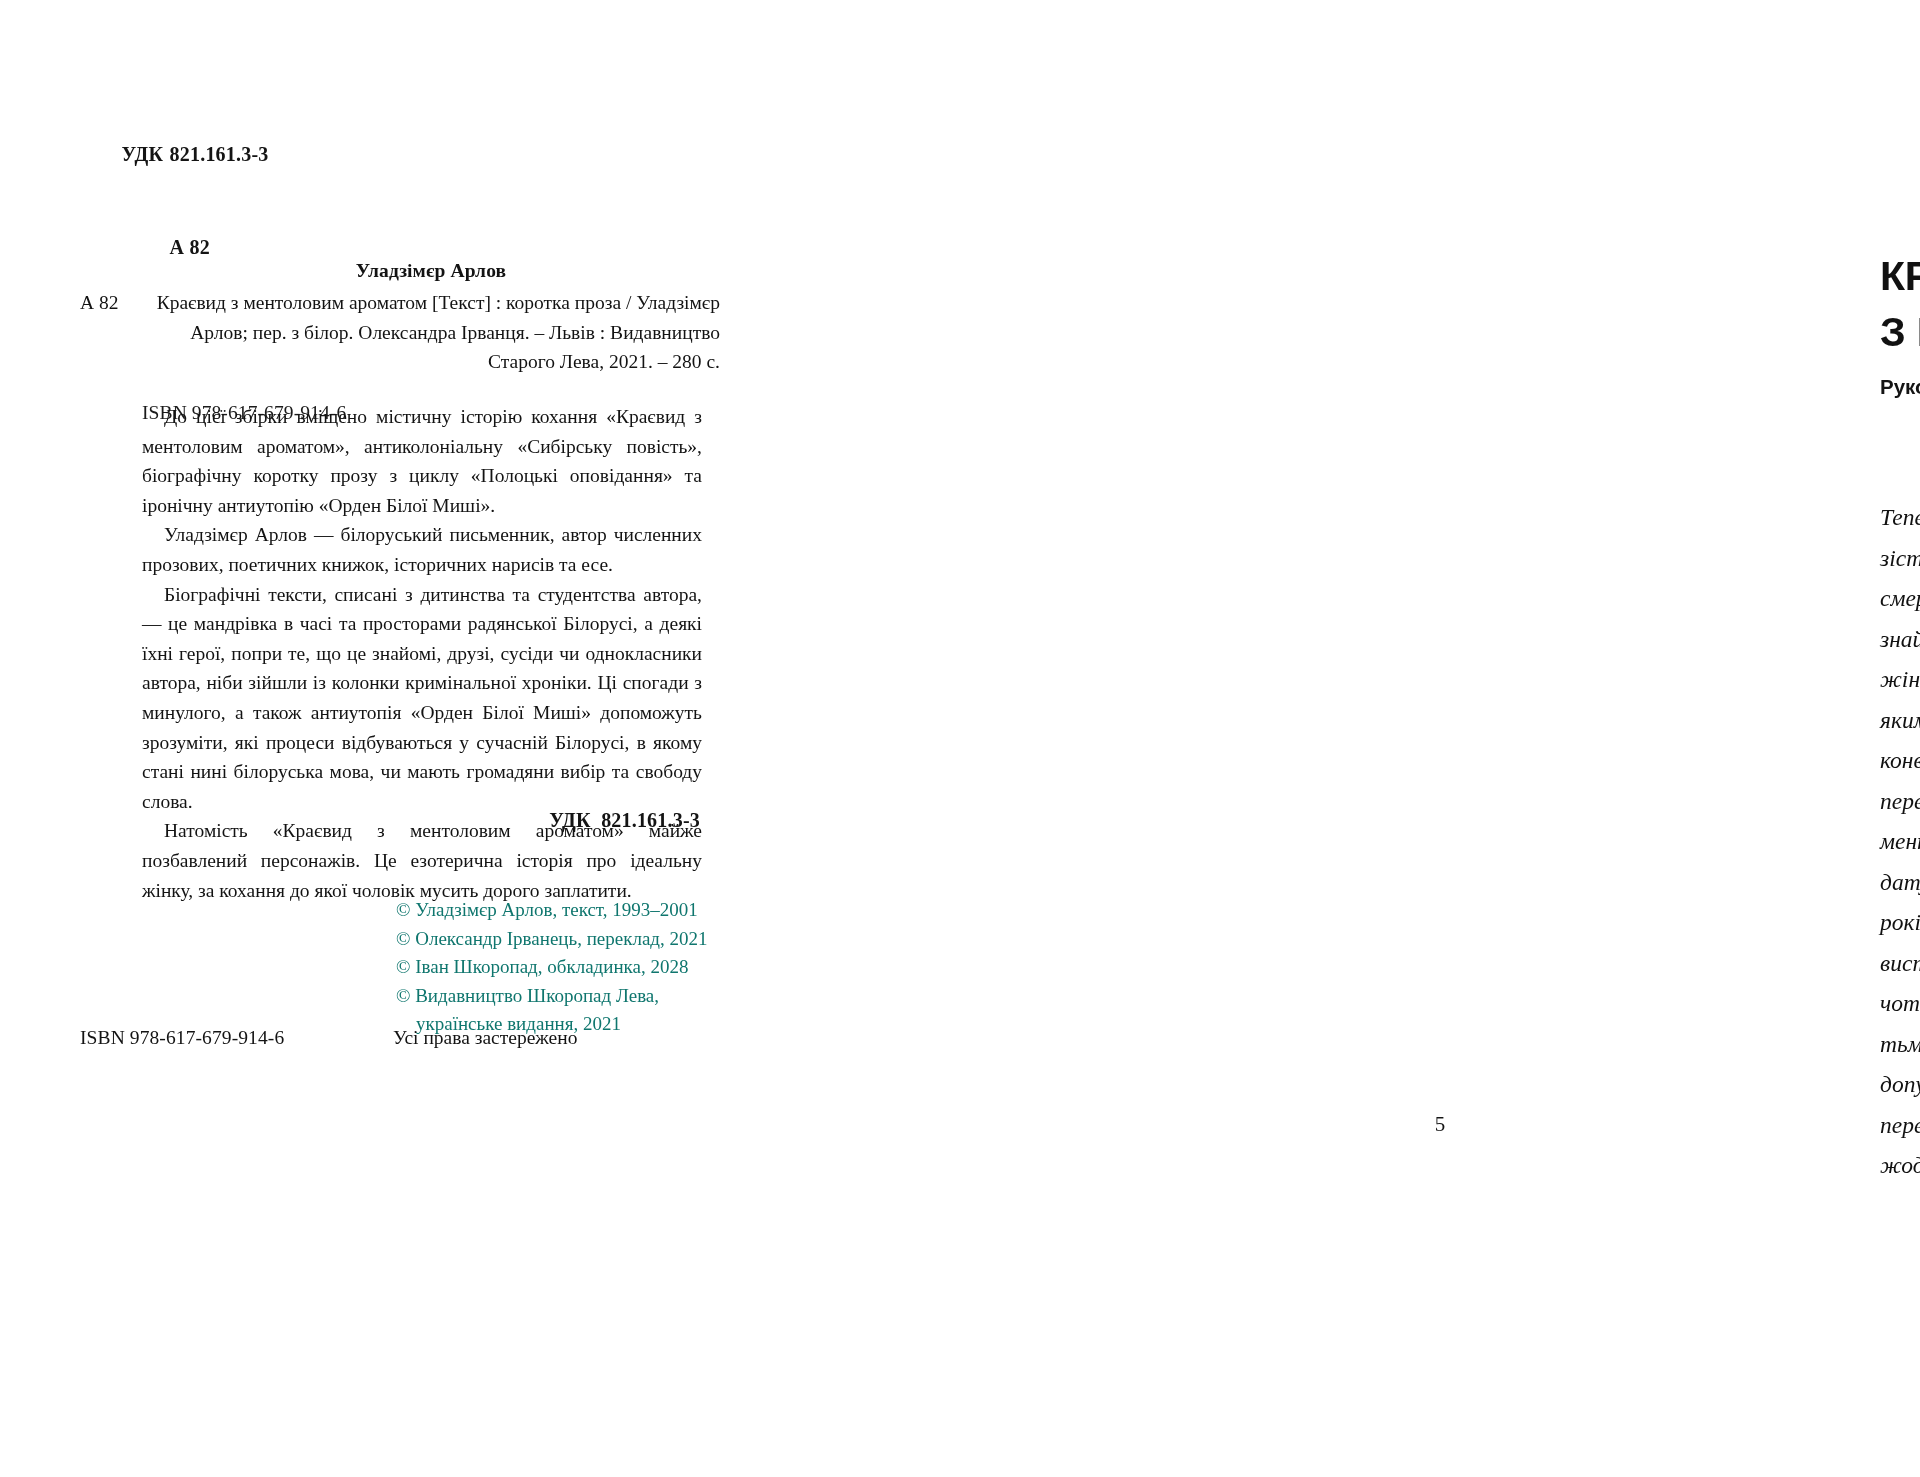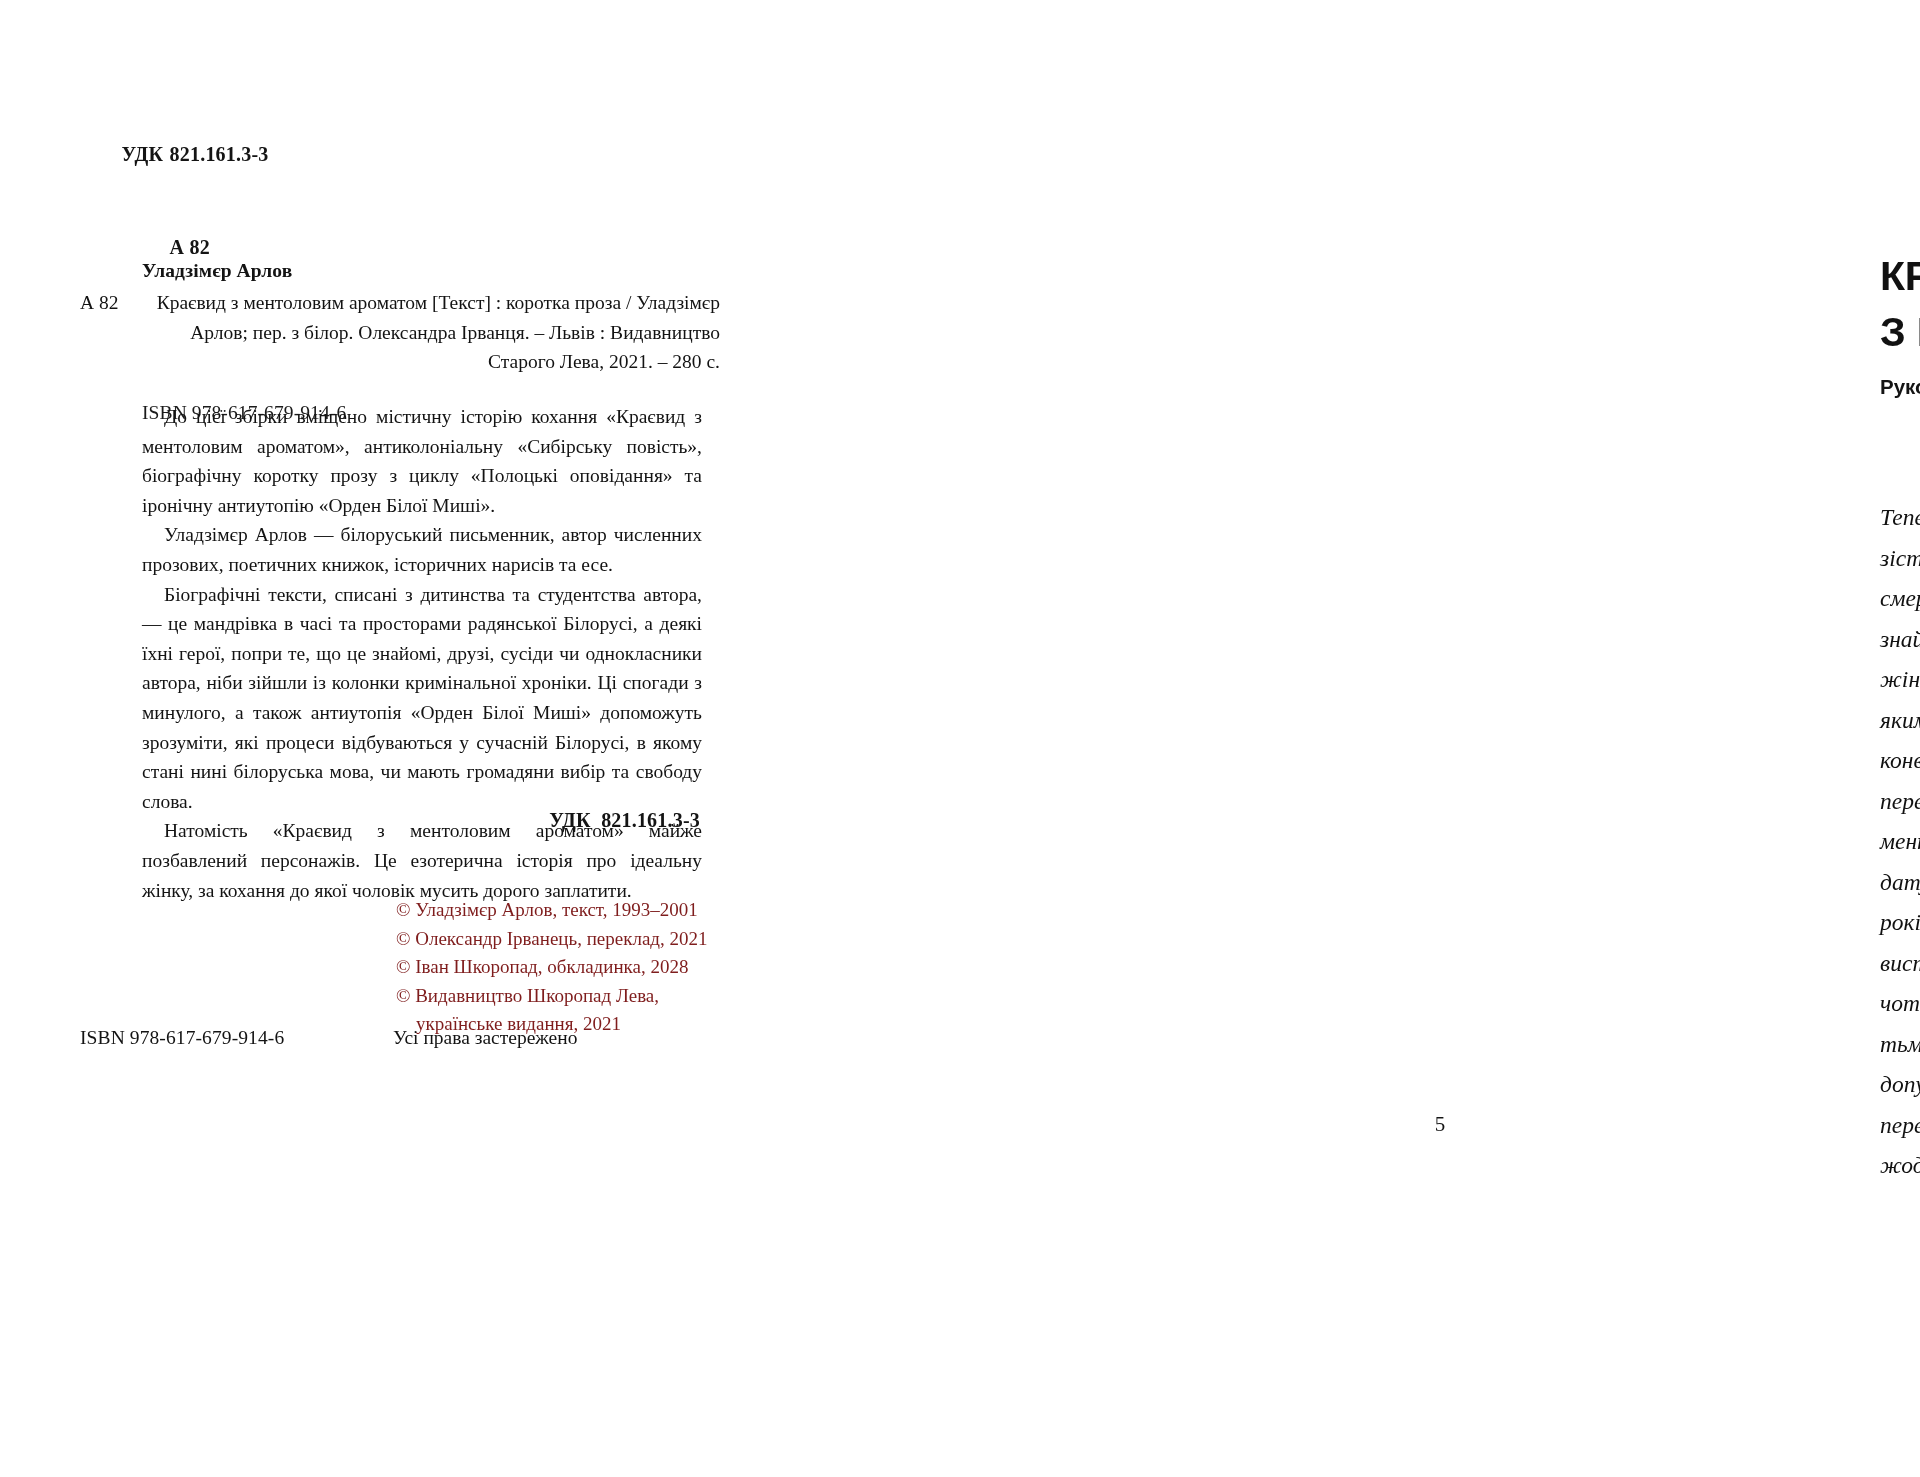--- a/index.html
+++ b/index.html
@@ -57,20 +57,21 @@
     top: 258px;
     width: 640px;
   }
   .record-author {
     font-weight: bold;
     font-size: 19.5px;
     line-height: 26px;
     margin-left: 62px;
     color: #131313;
     letter-spacing: 0.1px;
+    text-align: center;
   }
   .record-body {
     position: relative;
     font-size: 19.5px;
     line-height: 29.5px;
     color: #131313;
     margin-top: 4px;
   }
   .record-code {
     position: absolute;
@@ -119,21 +120,21 @@
     letter-spacing: 0.2px;
     color: #141414;
   }
 
   .copyright {
     position: absolute;
     left: 396px;
     top: 896px;
     font-size: 19px;
     line-height: 28.5px;
-    color: #7f1d1d;
+    color: #0f766e;
   }
   .copyright .cline { display: block; white-space: nowrap; }
   .copyright .cline.indented { padding-left: 20px; }
 
   .footer-row {
     position: absolute;
     left: 80px;
     top: 1027px;
     width: 640px;
   }

